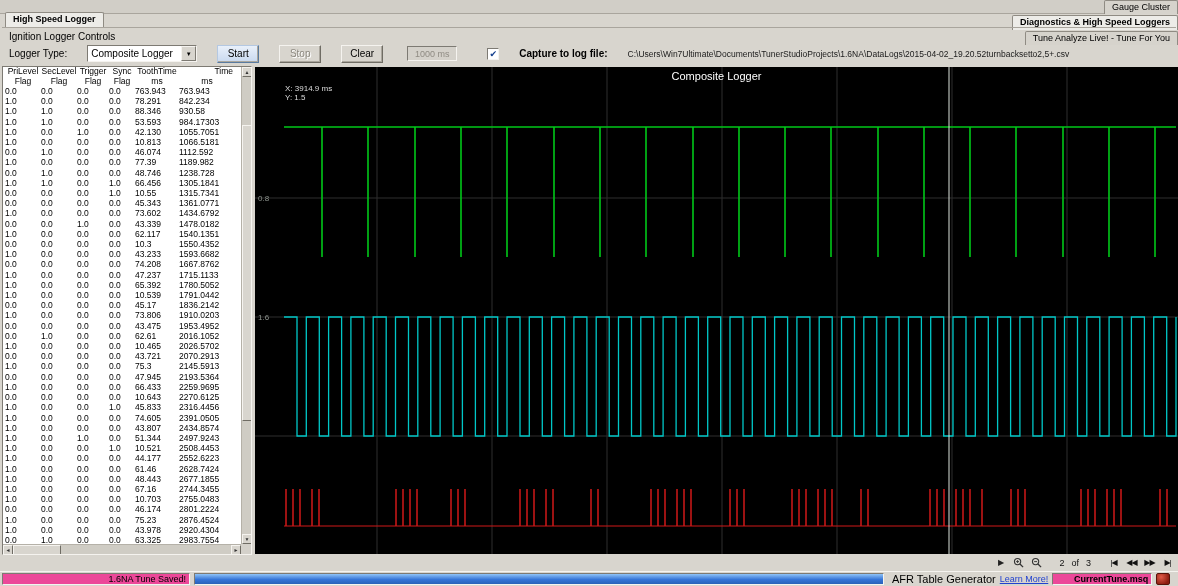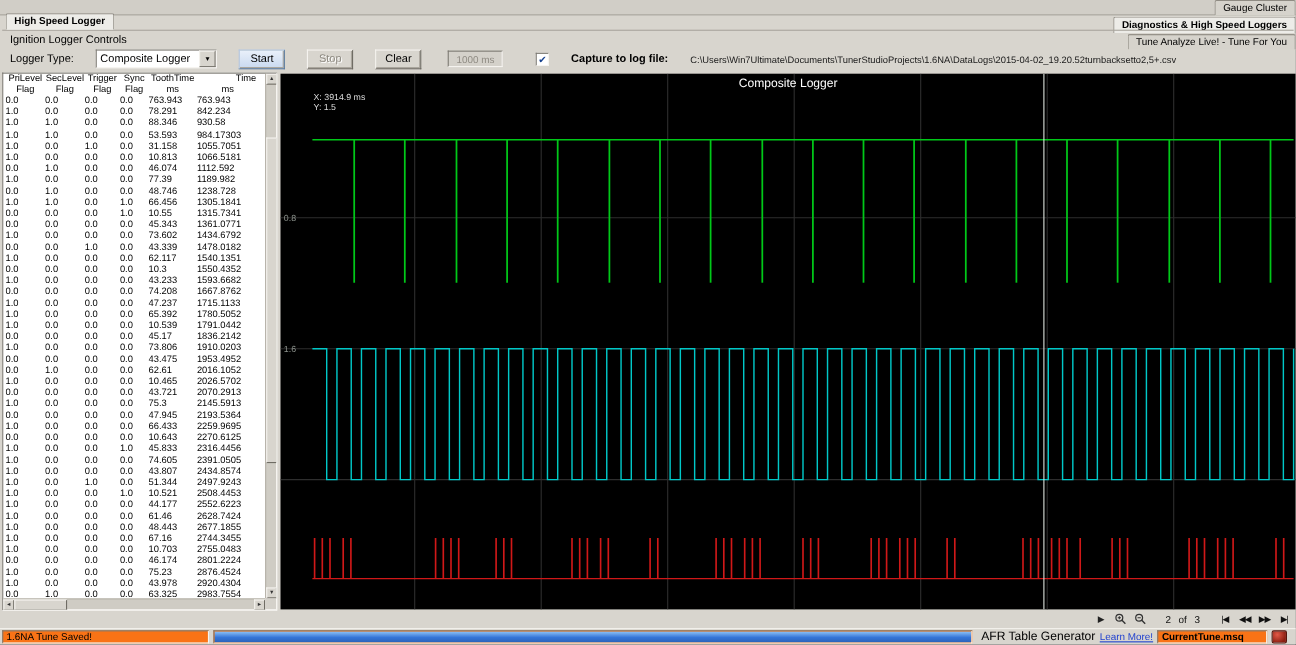--- a/index.html
+++ b/index.html
@@ -50,21 +50,21 @@
   #wave-svg{position:absolute;left:0;top:0;width:923px;height:487px;}
 
   
   .chart-toolbar{position:absolute;top:555px;left:255px;width:923px;height:15px;display:flex;align-items:center;justify-content:flex-end;gap:7px;padding-right:5px;}
   .tb-icon{display:inline-flex;align-items:center;justify-content:center;height:12px;min-width:11px;font-size:8px;color:#222;cursor:default;}
   .nav-ic{font-size:8px;letter-spacing:-1px;color:#111;}
   .page-ind{display:inline-flex;gap:7px;font-size:9px;margin:0 10px;color:#111;}
 
   
   .status-bar{position:absolute;left:0;bottom:0;width:1178px;height:15px;background:#d8d5ce;border-top:1px solid #f5f3ef;display:flex;align-items:center;gap:4px;padding:0 2px;}
-  .sb-cell{height:12px;border:1px solid;border-color:#7d7a73 #f5f3ef #f5f3ef #7d7a73;font-size:9px;line-height:10px;padding:0 3px;background:#f97316;overflow:hidden;white-space:nowrap;}
+  .sb-cell{height:12px;border:1px solid;border-color:#7d7a73 #f5f3ef #f5f3ef #7d7a73;font-size:9px;line-height:10px;padding:0 3px;background:#ec4899;overflow:hidden;white-space:nowrap;text-align:right;}
   .sb-msg{width:188px;}
   .sb-progress{width:690px;padding:0;position:relative;}
   .sb-fill{position:absolute;left:0;top:0;bottom:0;width:100%;background:linear-gradient(#8fc3f7,#3575d8 55%,#2a62b8);}
   .sb-afr{font-size:11px;margin-left:4px;}
   .sb-link{font-size:9px;color:#2141cf;text-decoration:underline;cursor:pointer;}
   .sb-tune{width:100px;font-weight:bold;}
   .sb-icon{width:14px;height:12px;border-radius:2px;background:radial-gradient(circle at 35% 30%,#e25a47,#8c1d10 75%);border:1px solid #57130a;}
 </style>
 </head>
 <body>
@@ -159,21 +159,21 @@
             <td>0.0</td>
             <td>0.0</td>
             <td>53.593</td>
             <td>984.17303</td>
           </tr>
           <tr>
             <td>1.0</td>
             <td>0.0</td>
             <td>1.0</td>
             <td>0.0</td>
-            <td>31.158</td>
+            <td>42.130</td>
             <td>1055.7051</td>
           </tr>
           <tr>
             <td>1.0</td>
             <td>0.0</td>
             <td>0.0</td>
             <td>0.0</td>
             <td>10.813</td>
             <td>1066.5181</td>
           </tr>

